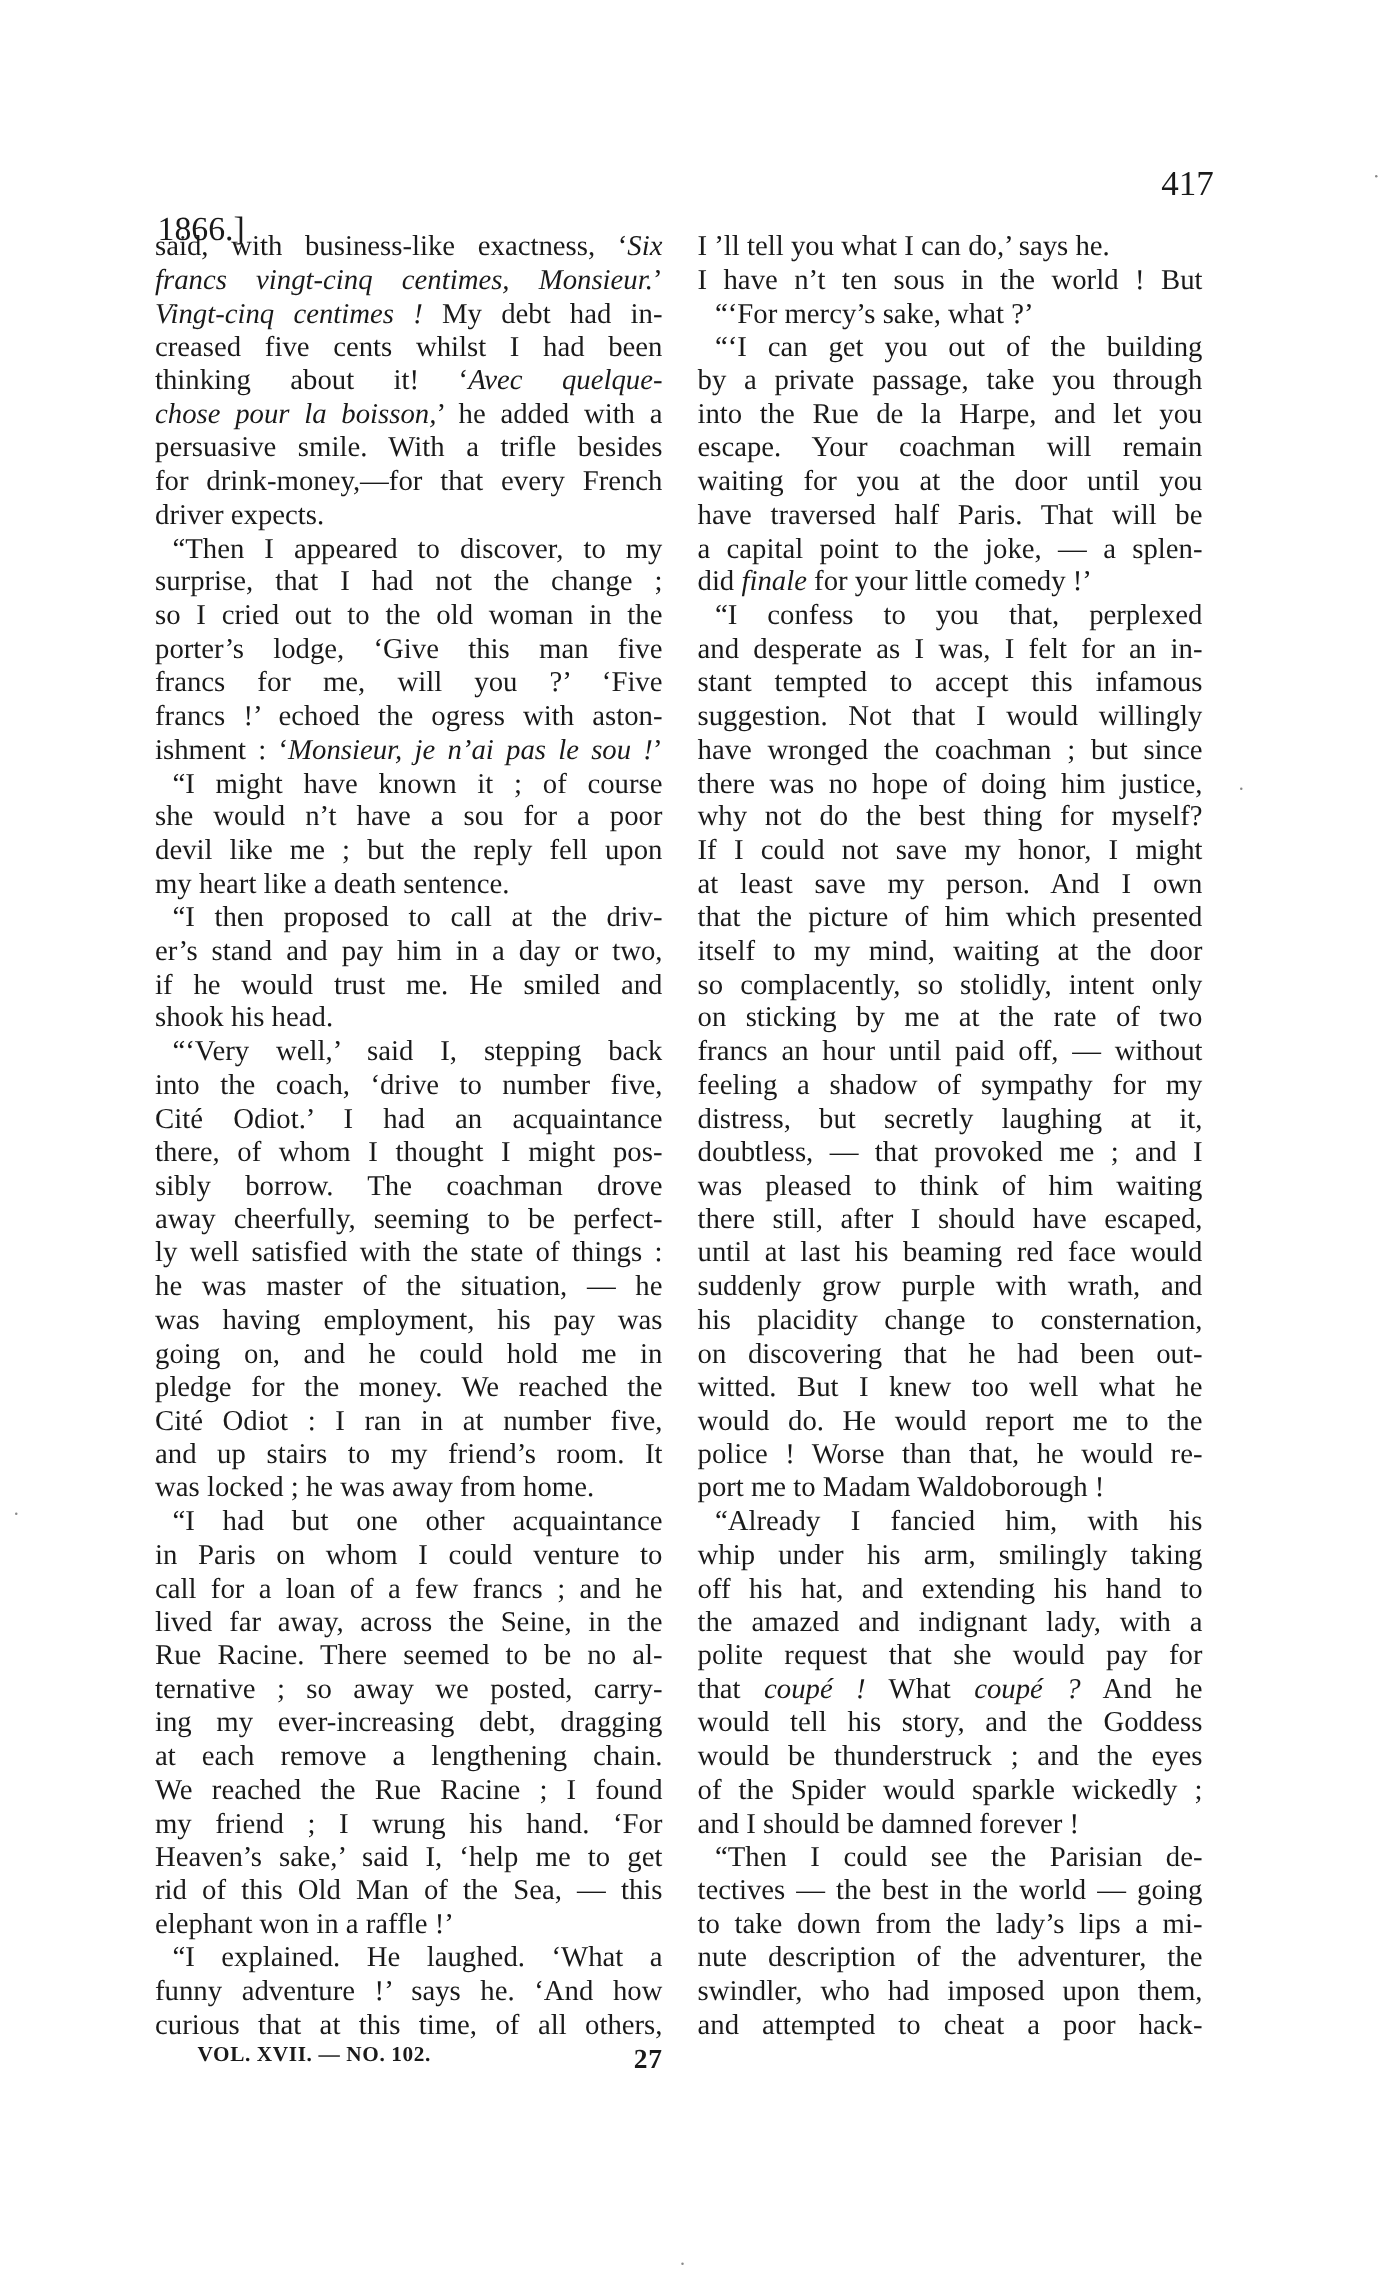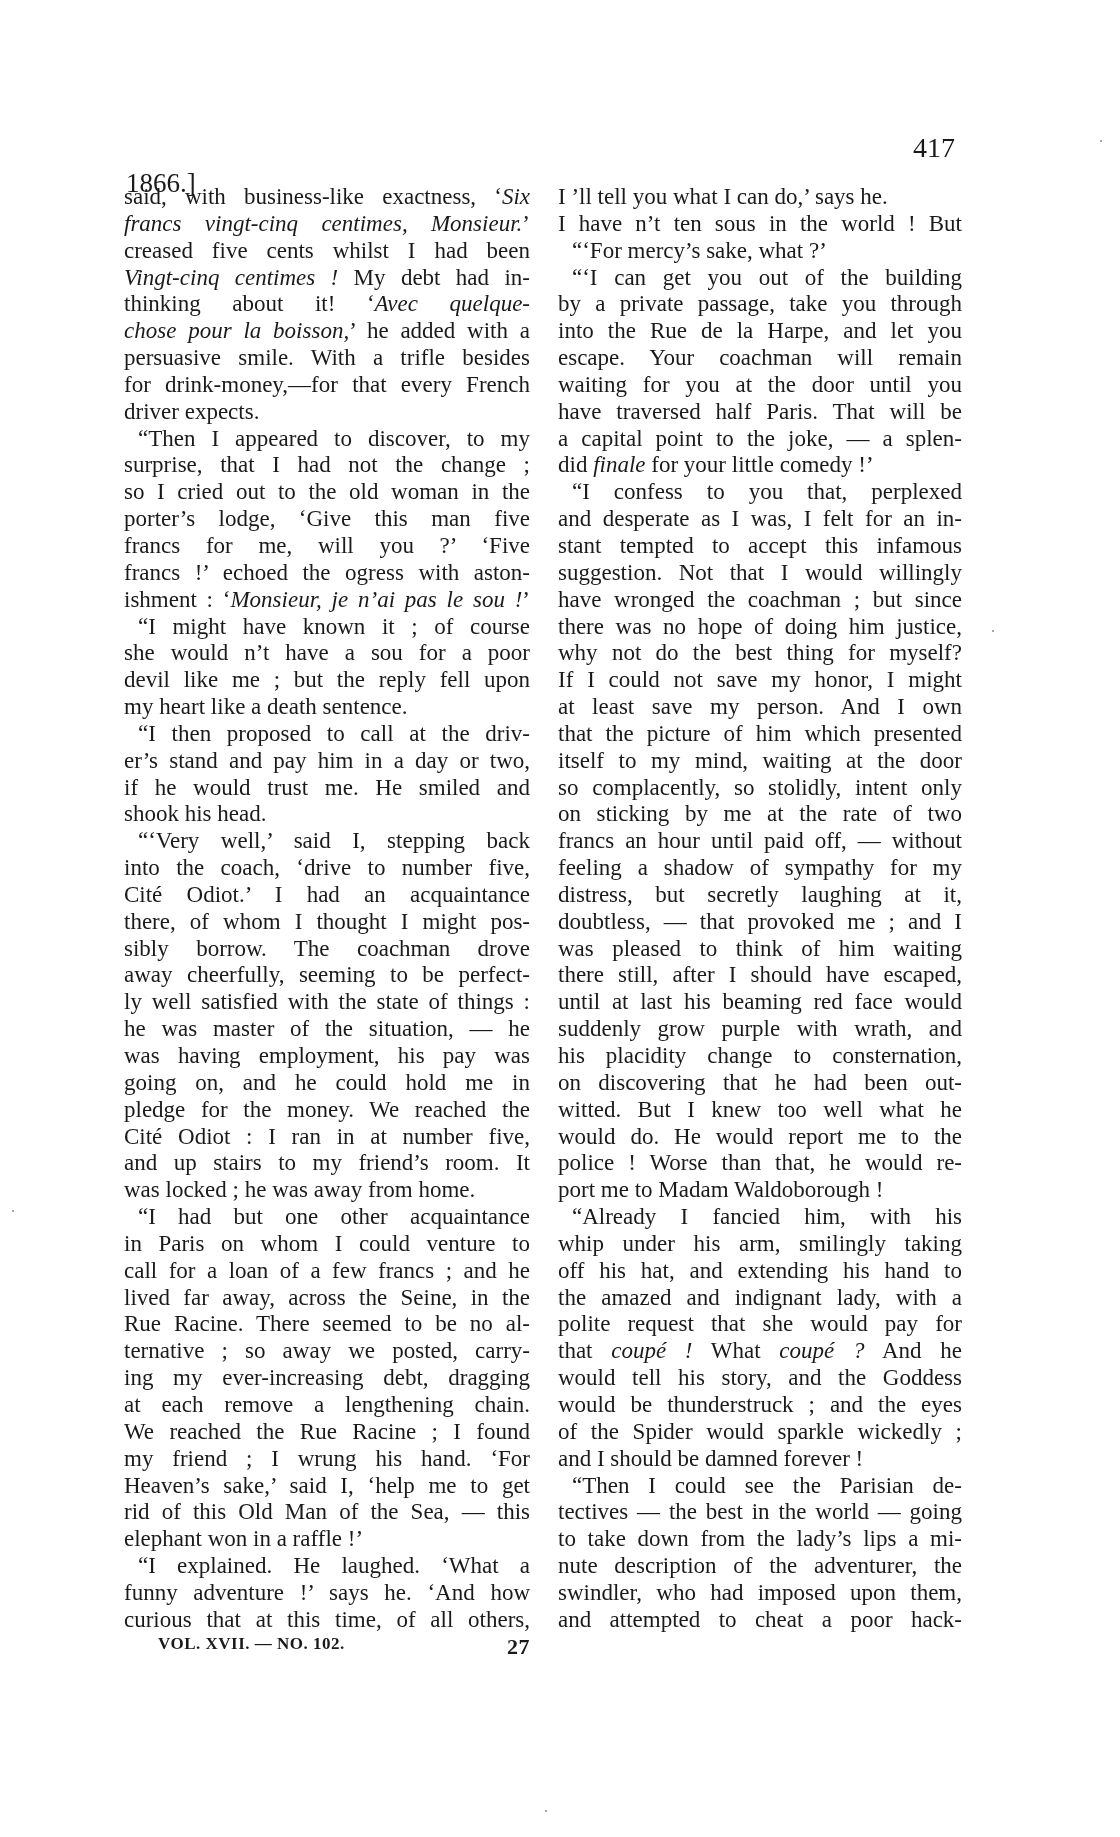--- a/index.html
+++ b/index.html
@@ -1,21 +1,21 @@
 <!DOCTYPE html>
 <html><head>
 <meta charset="utf-8">
 <style>
   html, body { margin: 0; padding: 0; background: #ffffff; }
   body { width: 1120px; height: 1837px; position: relative; overflow: hidden;
          font-family: "Liberation Serif", "DejaVu Serif", serif; color: #1a1a1a; }
   .header { position: absolute; top: 132px; left: 126px; width: 845px; height: 40px; }
   .header .year { position: absolute; left: 0; top: 0; font-size: 27px; margin-top: 36px; }
   .header .title { position: absolute; left: 207px; top: 0; font-size: 29px; font-style: italic; }
-  .header .pageno { position: absolute; right: 16px; top: 0; font-size: 28px; }
+  .header .pageno { position: absolute; right: 0; top: 0; font-size: 28px; }
   .col { position: absolute; top: 184px; width: 406px; font-size: 23px; }
   .col.left { left: 124px; }
   .col.right { left: 558px; width: 404px; }
   .line { height: 26.85px; line-height: 26.85px; white-space: nowrap; text-align: justify;
           text-align-last: justify; overflow: hidden; }
   .line.last { text-align-last: left; }
   .line.indent { padding-left: 14px; }
   .line i { font-style: italic; }
   .footer { position: absolute; top: 1634px; left: 158px; width: 372px; height: 30px; font-size: 17px;
             font-weight: bold; letter-spacing: 0.5px; }
@@ -27,22 +27,22 @@
 <body>
 
 <div class="header">
   <span class="year">1866.]</span>
   <span class="pageno">417</span>
 </div>
 
 <div class="col left" id="col-left">
     <div class="line"><span>said, with business-like exactness, ‘</span><i>Six</i></div>
     <div class="line"><i>francs vingt-cinq centimes, Monsieur.</i><span>’</span></div>
+    <div class="line"><i>Vingt-cinq centimes !</i><span>  My debt had in-</span></div>
     <div class="line"><span>creased five cents whilst I had been</span></div>
-    <div class="line"><i>Vingt-cinq centimes !</i><span>  My debt had in-</span></div>
     <div class="line"><span>thinking about it!  ‘</span><i>Avec quelque-</i></div>
     <div class="line"><i>chose pour la boisson,</i><span>’ he added with a</span></div>
     <div class="line"><span>persuasive smile.  With a trifle besides</span></div>
     <div class="line"><span>for drink-money,—for that every French</span></div>
     <div class="line last"><span>driver expects.</span></div>
     <div class="line indent"><span>“Then I appeared to discover, to my</span></div>
     <div class="line"><span>surprise, that I had not the change ;</span></div>
     <div class="line"><span>so I cried out to the old woman in the</span></div>
     <div class="line"><span>porter’s lodge, ‘Give this man five</span></div>
     <div class="line"><span>francs for me, will you ?’  ‘Five</span></div>

